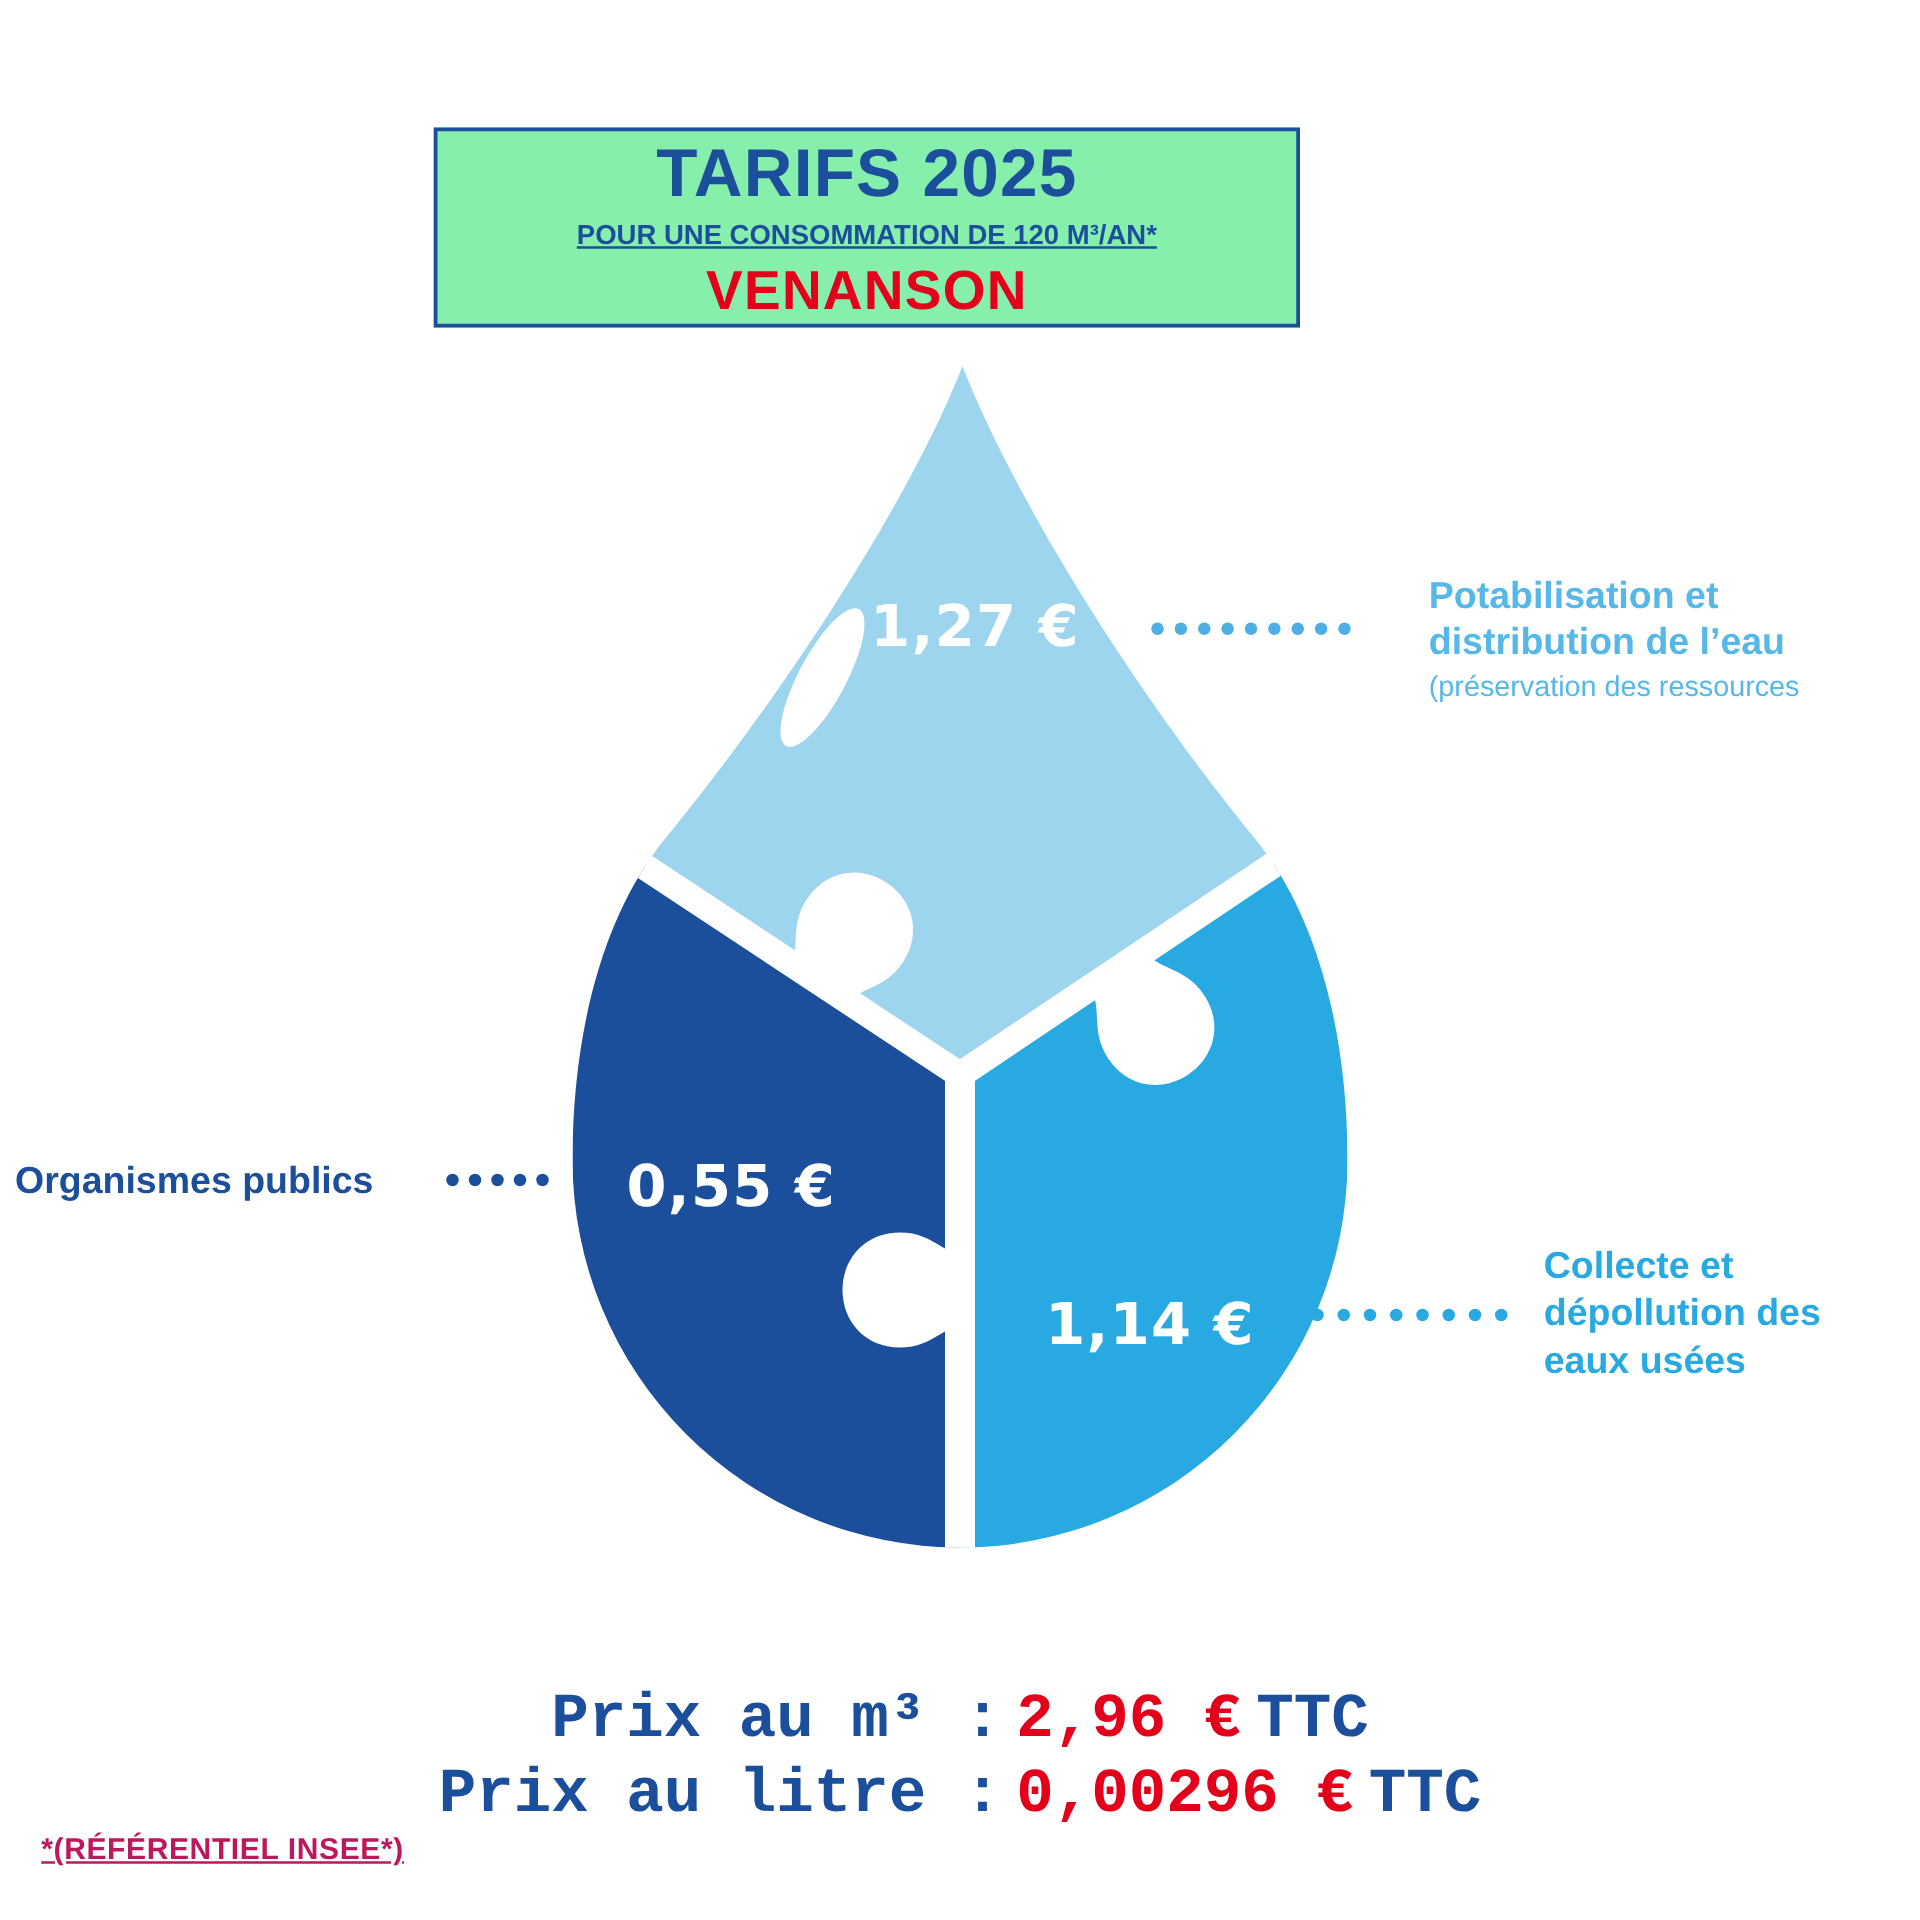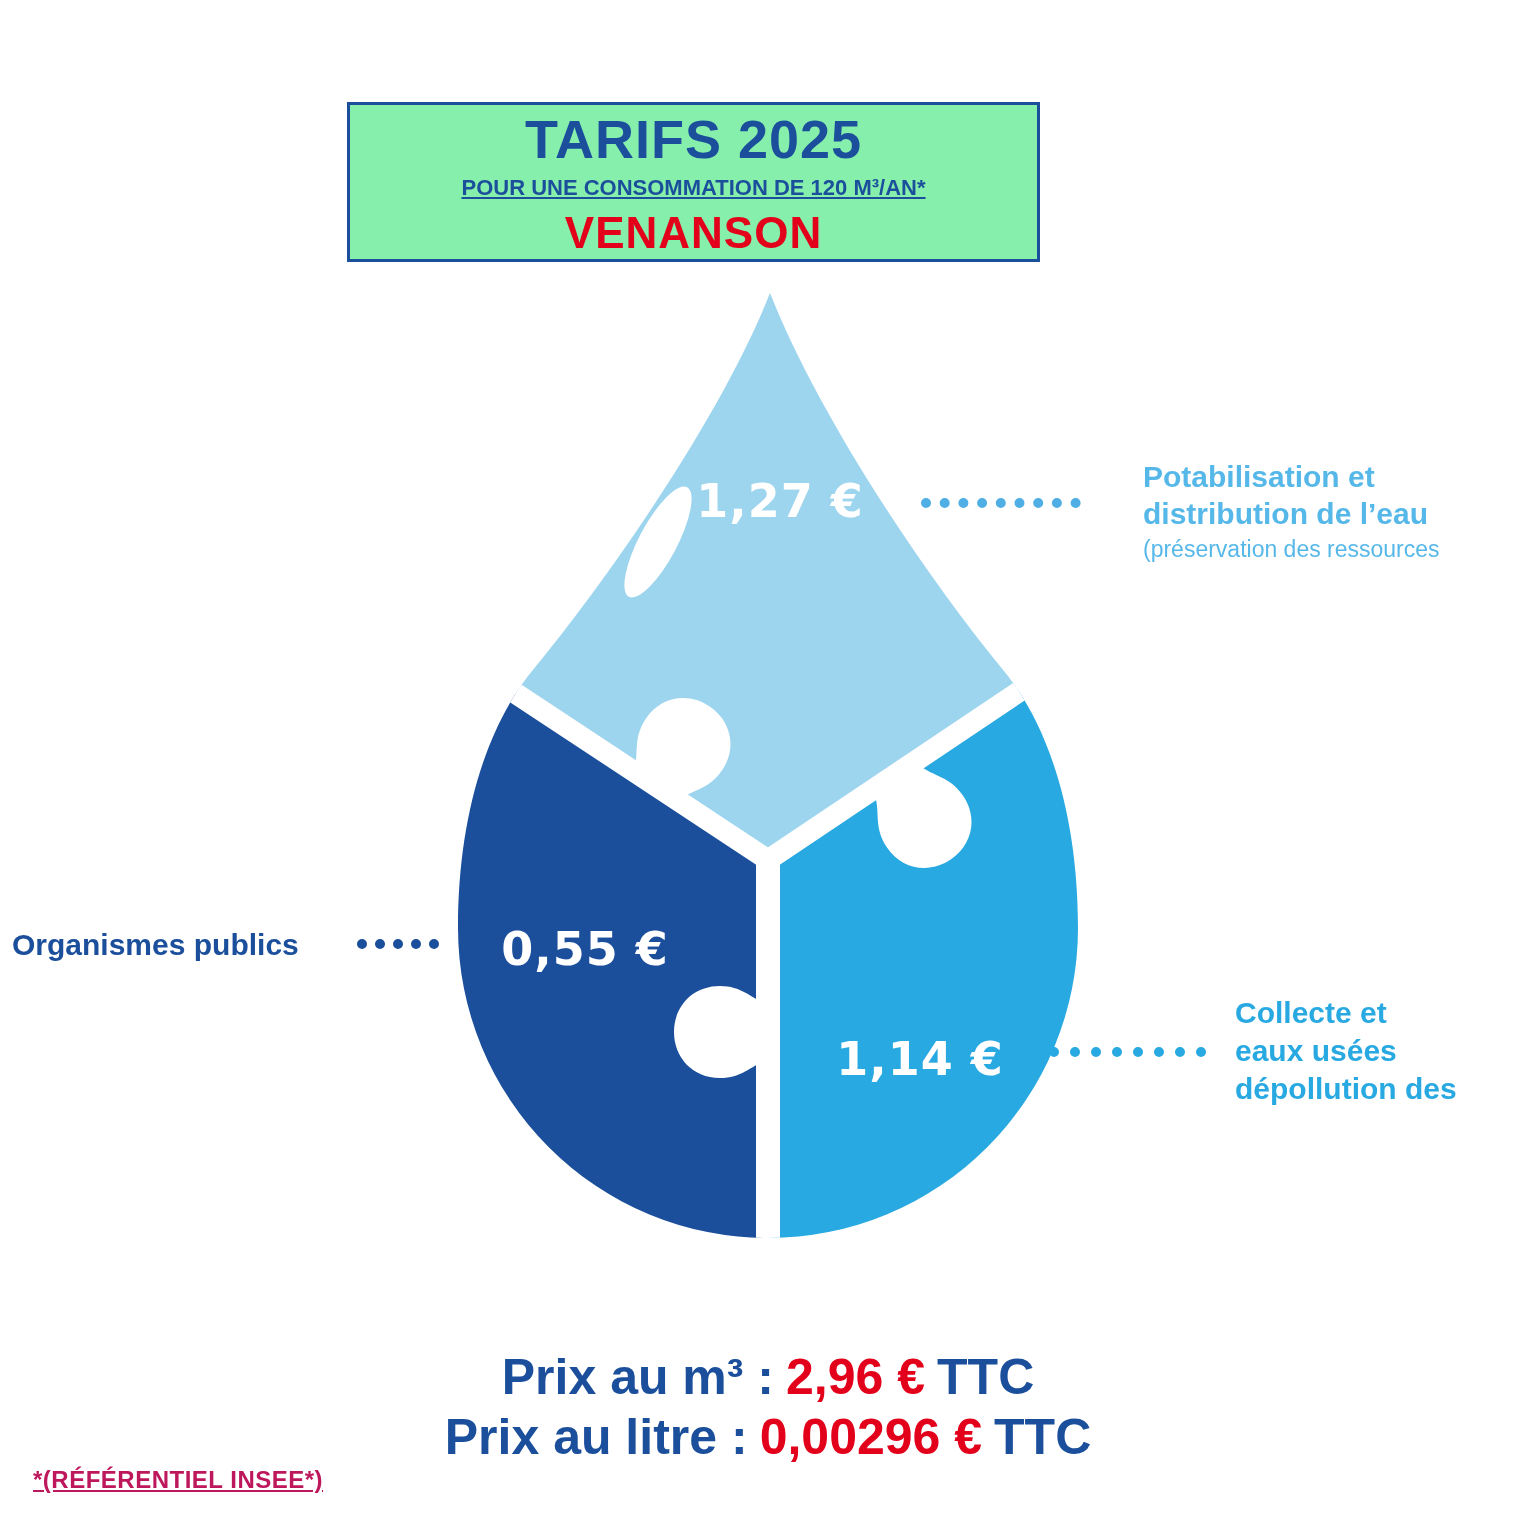--- a/index.html
+++ b/index.html
@@ -29,21 +29,21 @@
   
   .lbl{font-weight:bold;font-size:30px;line-height:37px;}
   .lbl-light{color:#56b8e8;}
   .lbl-dark{color:#1b4f9c;}
   .lbl-bright{color:#29a9e1;}
   .lbl-subnote{font-weight:normal;font-size:23px;line-height:27px;color:#56b8e8;}
   .lbl-collecte{line-height:38px;}
   
   .totals-line{
     left:0;width:1536px;text-align:center;font-weight:bold;font-size:50px;
-    color:#1b4f9c;white-space:nowrap;
+    color:#1b4f9c;white-space:nowrap;font-family:Liberation Mono, monospace;
   }
   .totals-line .red{color:#e2001a;}
   .totals-line span{margin:0 6px;}
   
   .footnote{left:33px;top:1466px;font-size:24px;font-weight:bold;color:#be185d;letter-spacing:0.5px;text-decoration:underline;}
 </style>
 </head>
 <body>
 
 <div class="abs title-box">
@@ -96,22 +96,22 @@
 <div class="abs" style="left:1123px;top:458px;width:370px;margin-left:20px;">
   <div class="lbl lbl-light">Potabilisation et</div>
   <div class="lbl lbl-light">distribution de l’eau</div>
   <div class="lbl-subnote" style="margin-top:4px;">(préservation des ressources</div>
 </div>
 
 <div class="abs lbl lbl-dark" style="left:12px;top:926px;text-align:right;">Organismes publics</div>
 
 <div class="abs" style="left:1235px;top:994px;width:280px;">
   <div class="lbl lbl-bright lbl-collecte">Collecte et</div>
+  <div class="lbl lbl-bright lbl-collecte">dépollution des</div>
   <div class="lbl lbl-bright lbl-collecte">eaux usées</div>
-  <div class="lbl lbl-bright lbl-collecte">dépollution des</div>
 </div>
 
 <div class="abs totals-line" style="top:1348px;">
   <span>Prix au m³ :</span><span class="red">2,96 €</span><span>TTC</span>
 </div>
 <div class="abs totals-line" style="top:1408px;">
   <span>Prix au litre :</span><span class="red">0,00296 €</span><span>TTC</span>
 </div>
 
 <div class="abs footnote">*(RÉFÉRENTIEL INSEE*)</div>

